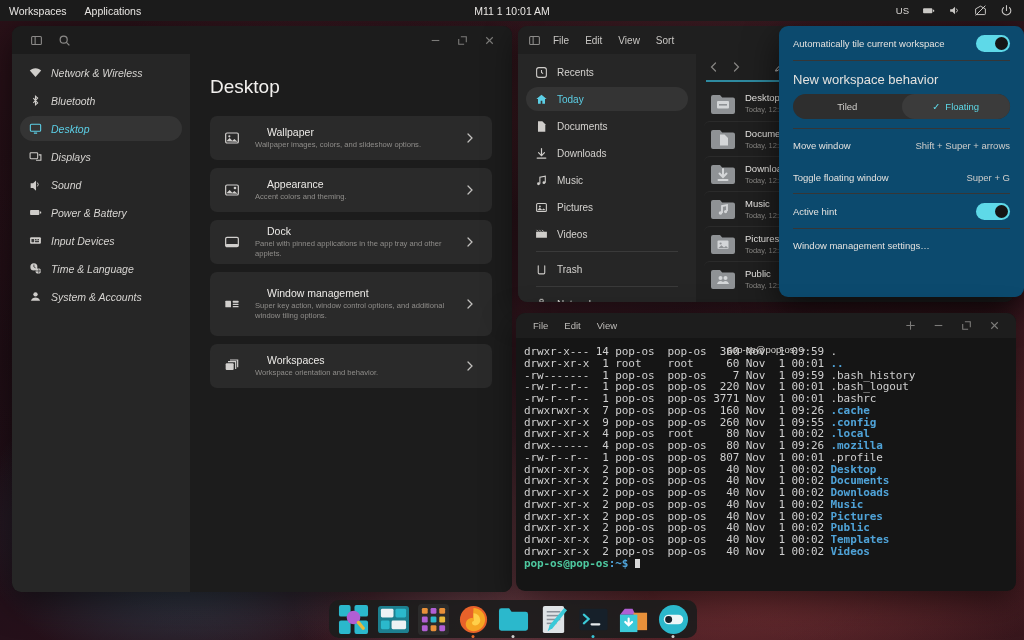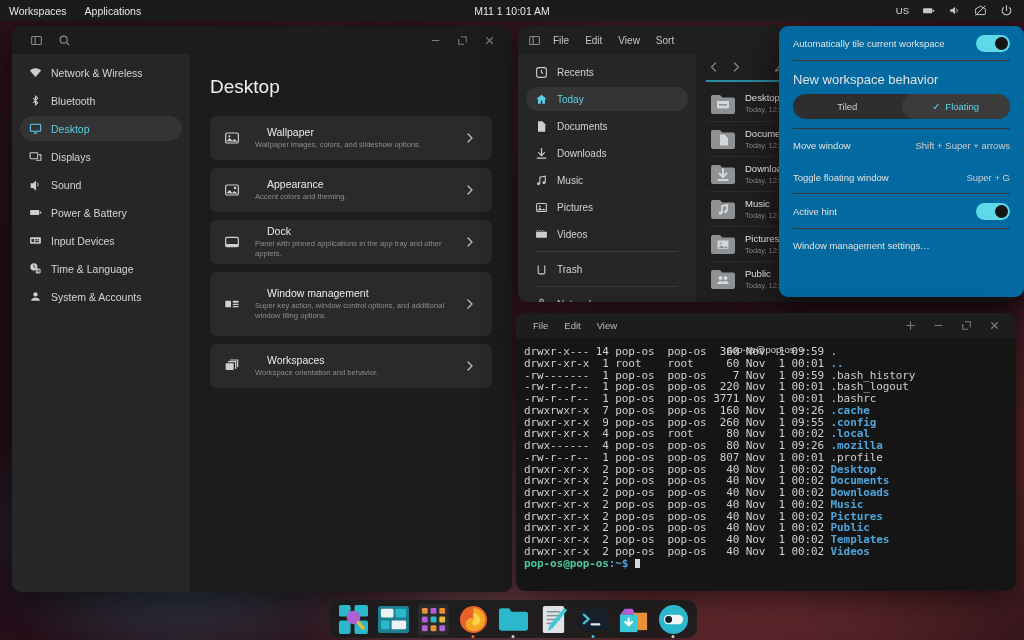--- a/index.html
+++ b/index.html
@@ -67,21 +67,21 @@
   
   #settings-window { left: 12px; top: 26px; width: 500px; height: 566px;
                      background: #1c1c1c; border-radius: 9px; }
   .set-header { height: 28px; display: flex; align-items: center;
                 background: #1c1c1c; padding: 0 8px; }
   .set-header .hdr-left { display: flex; align-items: center; gap: 15px; padding-left: 10px; }
   .set-header .hdr-right { margin-left: auto; display: flex; align-items: center; gap: 14px; padding-right: 8px; }
   .winbtn { width: 13px; height: 13px; opacity: .62; }
   .set-body { display: flex; height: 538px; }
   .set-sidebar { width: 178px; background: #262626; border-radius: 0 0 0 9px;
-                 padding: 6px 8px 0 8px; }
+                 padding: 6px 8px 0 8px; font-style: italic; }
   .sb-item { display: flex; align-items: center; gap: 9px;
              height: 25px; padding: 0 9px; border-radius: 13px;
              font-size: 10.5px; color: #d6d4d1; margin-bottom: 3px; cursor: default; }
   .sb-item.active { background: #343434; color: #5ccfe6; }
   .sb-ico { width: 13px; height: 13px; flex: 0 0 13px; display: block; }
 
   .set-main { flex: 1; background: #1c1c1c; padding: 22px 20px 0 20px; }
   .set-title { font-size: 19px; color: #f2f0ee; margin-bottom: 18px; font-weight: 400; }
   .opt-row { display: flex; align-items: center; background: #2a2a2a;
              border-radius: 7px; height: 44px; margin-bottom: 8px;
@@ -115,21 +115,21 @@
   .fm-list { padding: 0 8px; }
   .fm-row { display: flex; align-items: center; gap: 9px; height: 35px;
             border-radius: 6px; padding: 0 6px; cursor: default; }
   .fm-row + .fm-row { border-top: 1px solid #2b2b2b; }
   .folder-ico { width: 26px; height: 22px; flex: 0 0 26px; }
   .fm-name { font-size: 9.5px; color: #e8e6e3; line-height: 12px; }
   .fm-meta { font-size: 7.5px; color: #8b8986; line-height: 10px; margin-top: 1px; }
 
   
   #tiling-popup { position: absolute; left: 779px; top: 26px; width: 245px; height: 271px;
-                  background: #0369a1; border-radius: 9px; z-index: 40;
+                  background: #0c4a6e; border-radius: 9px; z-index: 40;
                   box-shadow: 0 12px 34px rgba(0,0,0,.6); padding: 0 14px; }
   .tp-row { display: flex; align-items: center; height: 32px; }
   .tp-label { font-size: 9.5px; color: #e4e2df; }
   .tp-value { margin-left: auto; font-size: 9.5px; color: #d0cecb; }
   .tp-divider { height: 1px; background: #363636; }
   .toggle { margin-left: auto; width: 34px; height: 17px; border-radius: 9px;
             background: #5ed9e8; position: relative; }
   .toggle::after { content: ""; position: absolute; right: 2px; top: 2px;
                    width: 13px; height: 13px; border-radius: 50%; background: #151515; }
   .tp-section-label { font-size: 13px; color: #e4e2df; padding: 11px 0 7px 0; }

